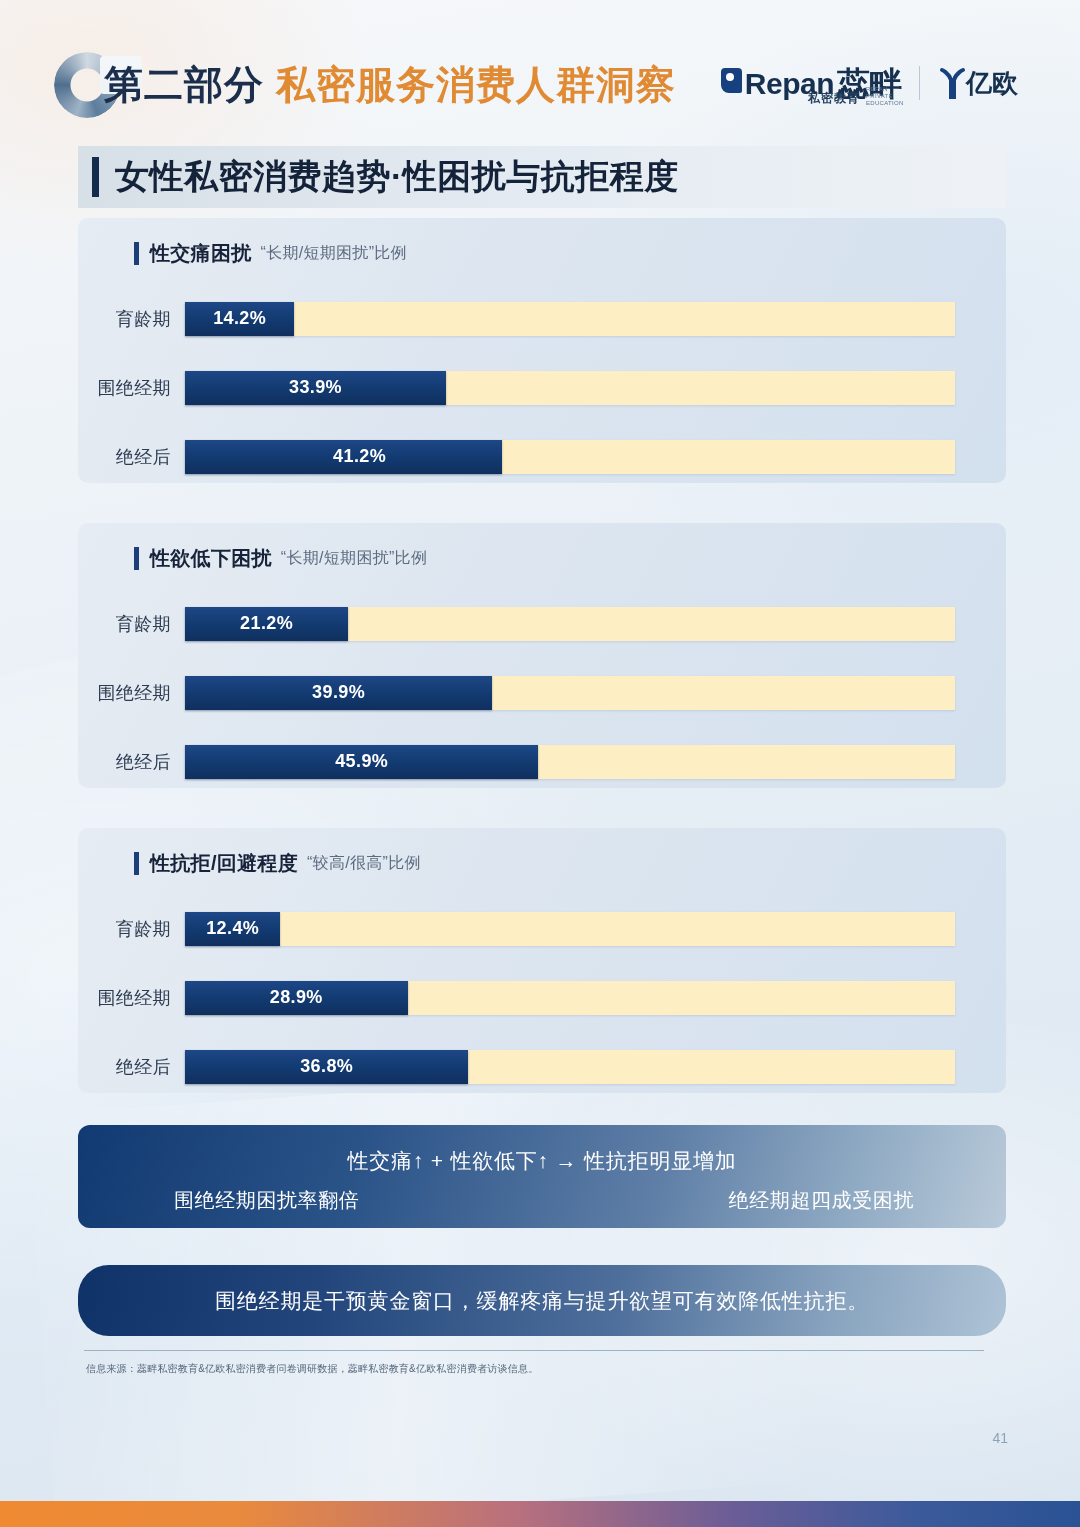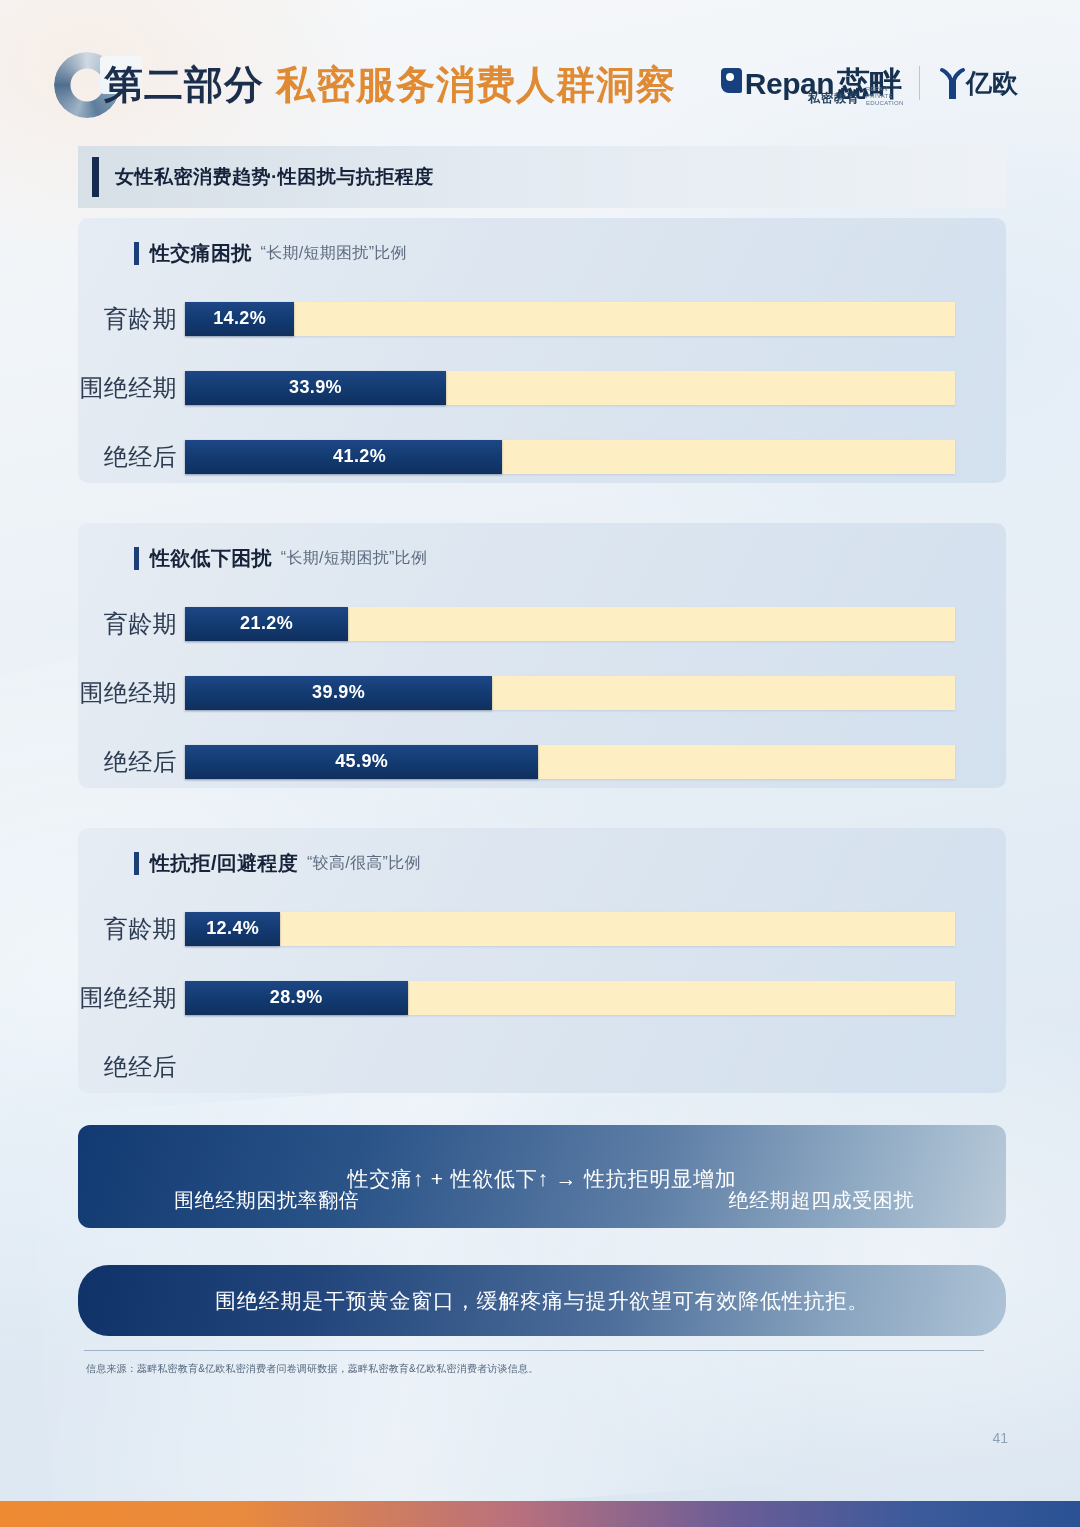--- a/index.html
+++ b/index.html
@@ -172,21 +172,21 @@
     border-radius: 1px;
   }
   .title-bar .accent {
     width: 7px; height: 40px;
     background: #142b4c;
     margin-left: 14px;
     margin-right: 16px;
     flex: none;
   }
   .title-bar .title-text {
-    font-size: 19px;
+    font-size: 34px;
     font-weight: 700;
     color: #14223a;
     letter-spacing: 0.5px;
   }
 
   
   .card {
     position: absolute;
     left: 78px;
     width: 928px;
@@ -230,22 +230,22 @@
   }
   .row {
     position: relative;
     height: 69px;
     display: flex;
     align-items: center;
   }
   .row-label {
     width: 107px;
     text-align: right;
-    padding-right: 8px;
-    font-size: 24px;
+    padding-right: 14px;
+    font-size: 18px;
     color: #2d3c52;
     letter-spacing: 0.4px;
     flex: none;
   }
   .track {
     position: relative;
     height: 34px;
     width: 770px;
     background: #fdeec3;
     flex: none;
@@ -273,21 +273,21 @@
   .summary-box {
     position: absolute;
     left: 78px; top: 1125px;
     width: 928px; height: 103px;
     border-radius: 12px;
     background: linear-gradient(105deg, #123a72 0%, #2a5388 30%, #5e7ea6 62%, #94aec6 85%, #b9cad9 100%);
     color: #ffffff;
   }
   .summary-main {
     position: absolute;
-    top: 40px;
+    top: 22px;
     width: 100%;
     text-align: center;
     font-size: 21px;
     letter-spacing: 0.8px;
   }
   .summary-sub-left {
     position: absolute;
     left: 96px; top: 62px;
     font-size: 20px;
     letter-spacing: 0.6px;
@@ -475,20 +475,25 @@
     <div class="row">
       <div class="row-label">围绝经期</div>
       <div class="track">
         <div class="fill" style="width: 28.9%;">
           <span class="val">28.9%</span>
         </div>
       </div>
     </div>
     <div class="row">
       <div class="row-label">绝经后</div>
+      <div class="track">
+        <div class="fill" style="width: 36.8%;">
+          <span class="val">36.8%</span>
+        </div>
+      </div>
     </div>
   </div>
 </div>
 
 <div class="summary-box">
   <div class="summary-main">性交痛↑ + 性欲低下↑ → 性抗拒明显增加</div>
   <div class="summary-sub-left">围绝经期困扰率翻倍</div>
   <div class="summary-sub-right">绝经期超四成受困扰</div>
 </div>
 

